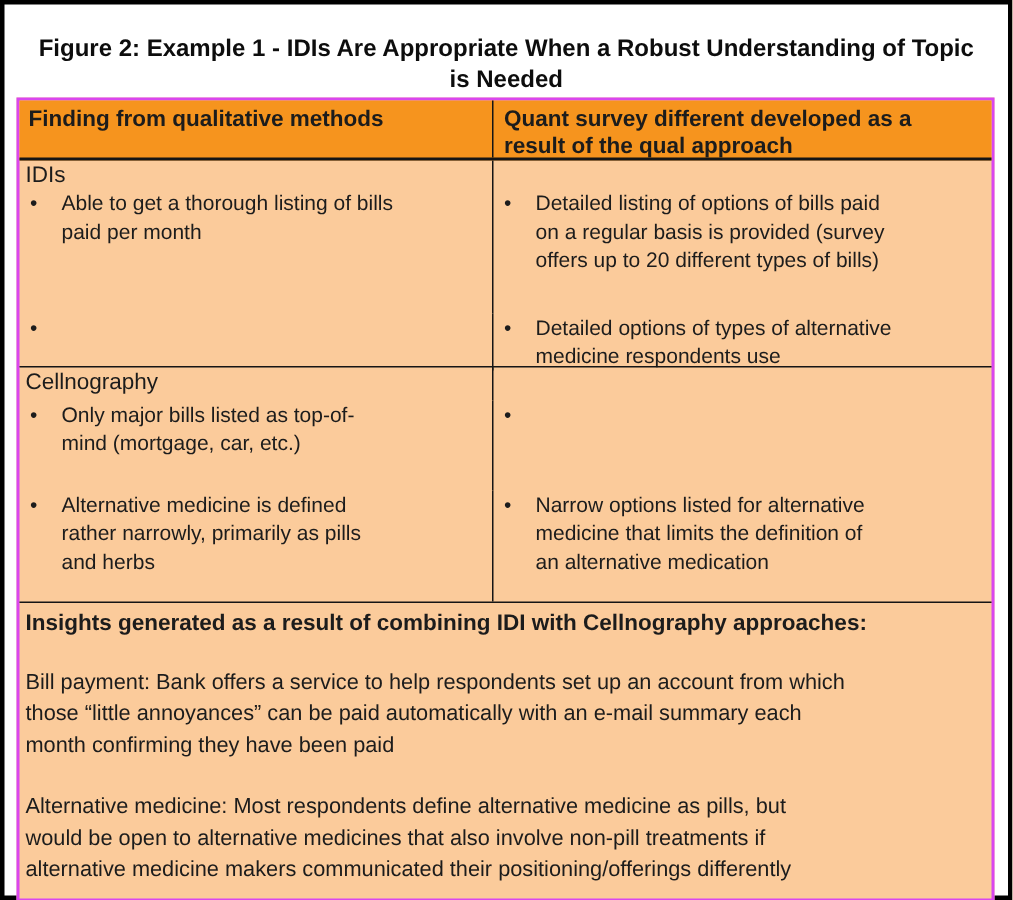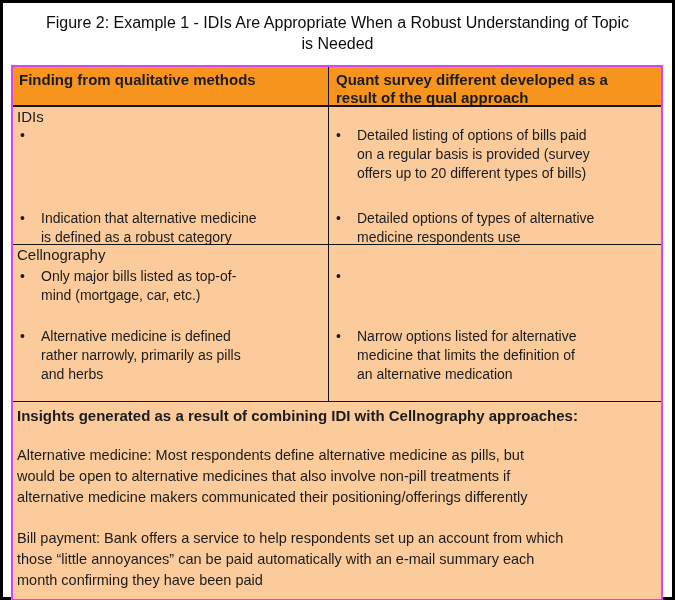--- a/index.html
+++ b/index.html
@@ -11,24 +11,24 @@
     -webkit-font-smoothing: antialiased;
   }
   .figure {
     position: absolute; left: 0; top: 0;
     width: 675px; height: 600px;
     box-sizing: border-box;
     border: 3px solid #000000;
     background: #ffffff;
   }
   .fig-title {
-    margin: 9px auto 0 auto;
+    margin: 19px auto 0 auto;
     width: 655px;
     text-align: center;
-    font-weight: 400;
+    font-weight: 700;
     font-size: 16px;
     line-height: 21px;
     color: #0d0d0d;
     white-space: pre-line;
   }
   .cmp-table {
     position: absolute; left: 8px; top: 62px;
     width: 652px; height: 536px;
     box-sizing: border-box;
     border: 2px solid #d946ef;
@@ -115,32 +115,32 @@
       <div class="hcell r">Quant survey different developed as a
 result of the qual approach</div>
     </div>
 
     <div class="section idis">
       <div class="sec-head">IDIs</div>
       <div class="rcell"></div>
 
       <div class="bullet">
         <span class="dot">•</span>
+        <span class="txt">Able to get a thorough listing of bills
+paid per month</span>
       </div>
       <div class="bullet rcell">
         <span class="dot">•</span>
         <span class="txt">Detailed listing of options of bills paid
 on a regular basis is provided (survey
 offers up to 20 different types of bills)</span>
       </div>
 
       <div class="bullet">
         <span class="dot">•</span>
-        <span class="txt">Indication that alternative medicine
-is defined as a robust category</span>
       </div>
       <div class="bullet rcell">
         <span class="dot">•</span>
         <span class="txt">Detailed options of types of alternative
 medicine respondents use</span>
       </div>
     </div>
 
     <div class="section celln">
       <div class="sec-head">Cellnography</div>
@@ -164,22 +164,22 @@
       <div class="bullet rcell">
         <span class="dot">•</span>
         <span class="txt">Narrow options listed for alternative
 medicine that limits the definition of
 an alternative medication</span>
       </div>
     </div>
 
     <div class="insights">
       <div class="ins-head">Insights generated as a result of combining IDI with Cellnography approaches:</div>
+      <p>Bill payment: Bank offers a service to help respondents set up an account from which
+those “little annoyances” can be paid automatically with an e-mail summary each
+month confirming they have been paid</p>
       <p>Alternative medicine: Most respondents define alternative medicine as pills, but
 would be open to alternative medicines that also involve non-pill treatments if
 alternative medicine makers communicated their positioning/offerings differently</p>
-      <p>Bill payment: Bank offers a service to help respondents set up an account from which
-those “little annoyances” can be paid automatically with an e-mail summary each
-month confirming they have been paid</p>
     </div>
 
   </div>
 </div>
 
 </body></html>

